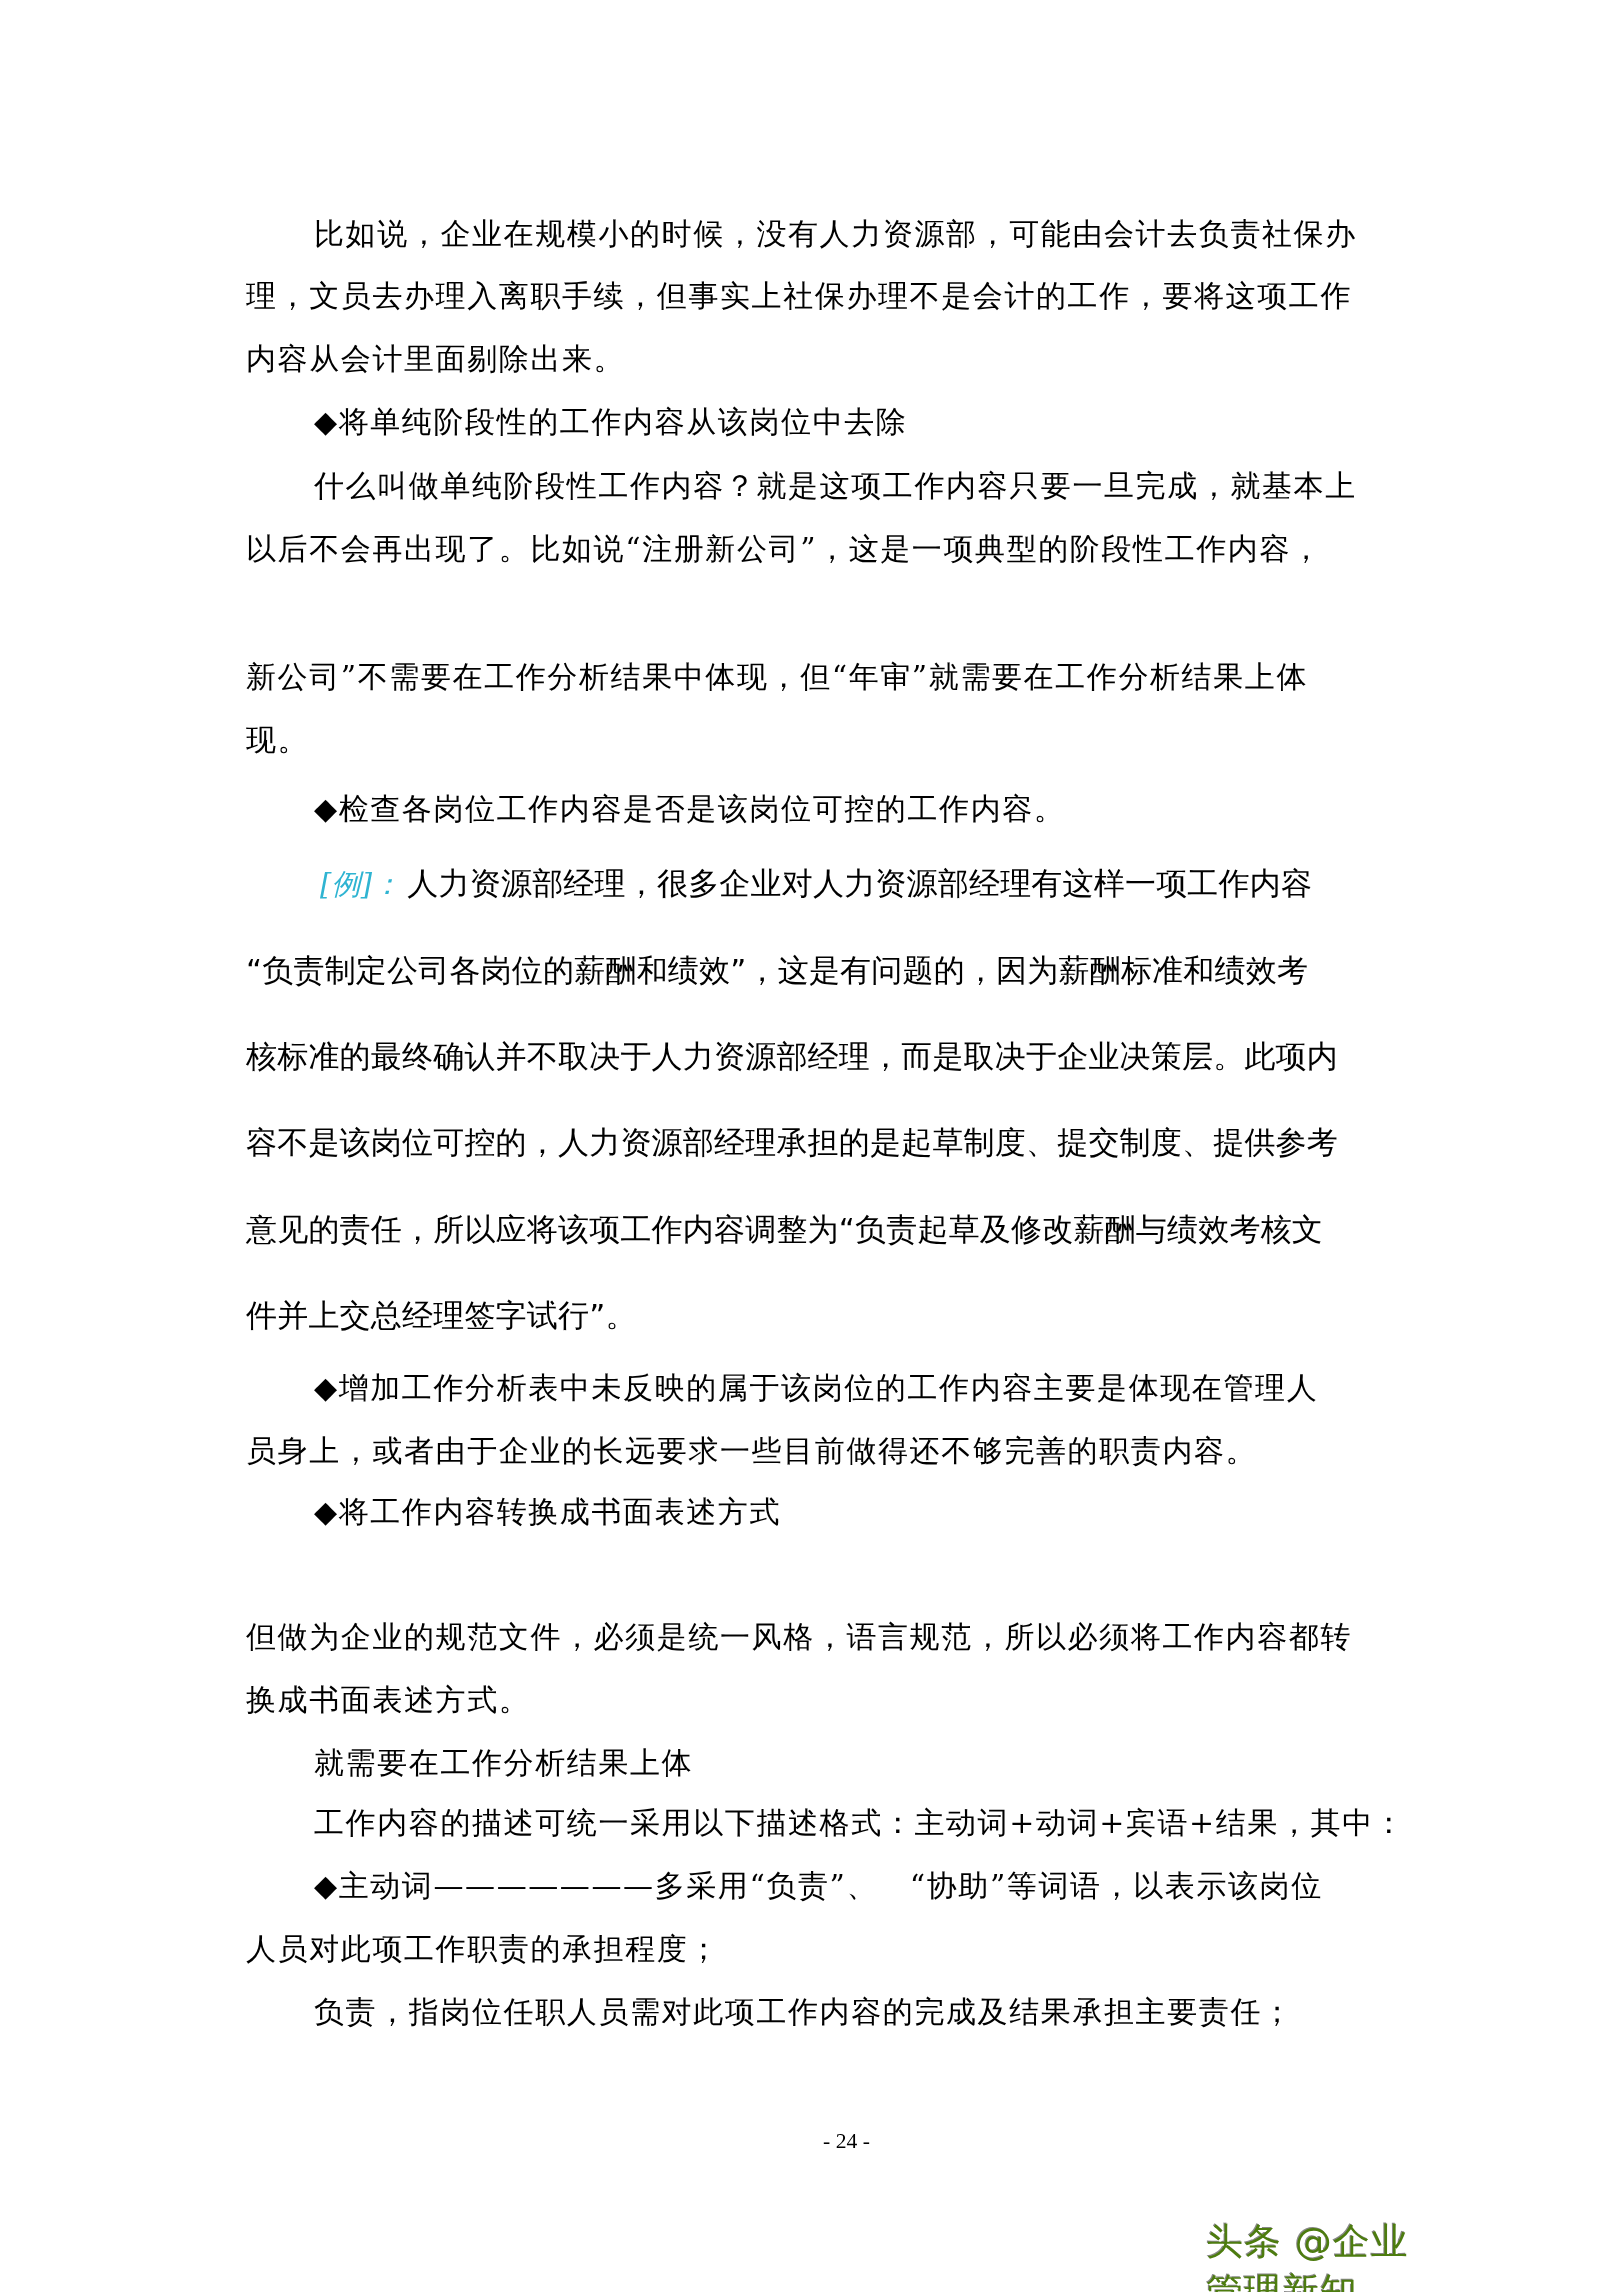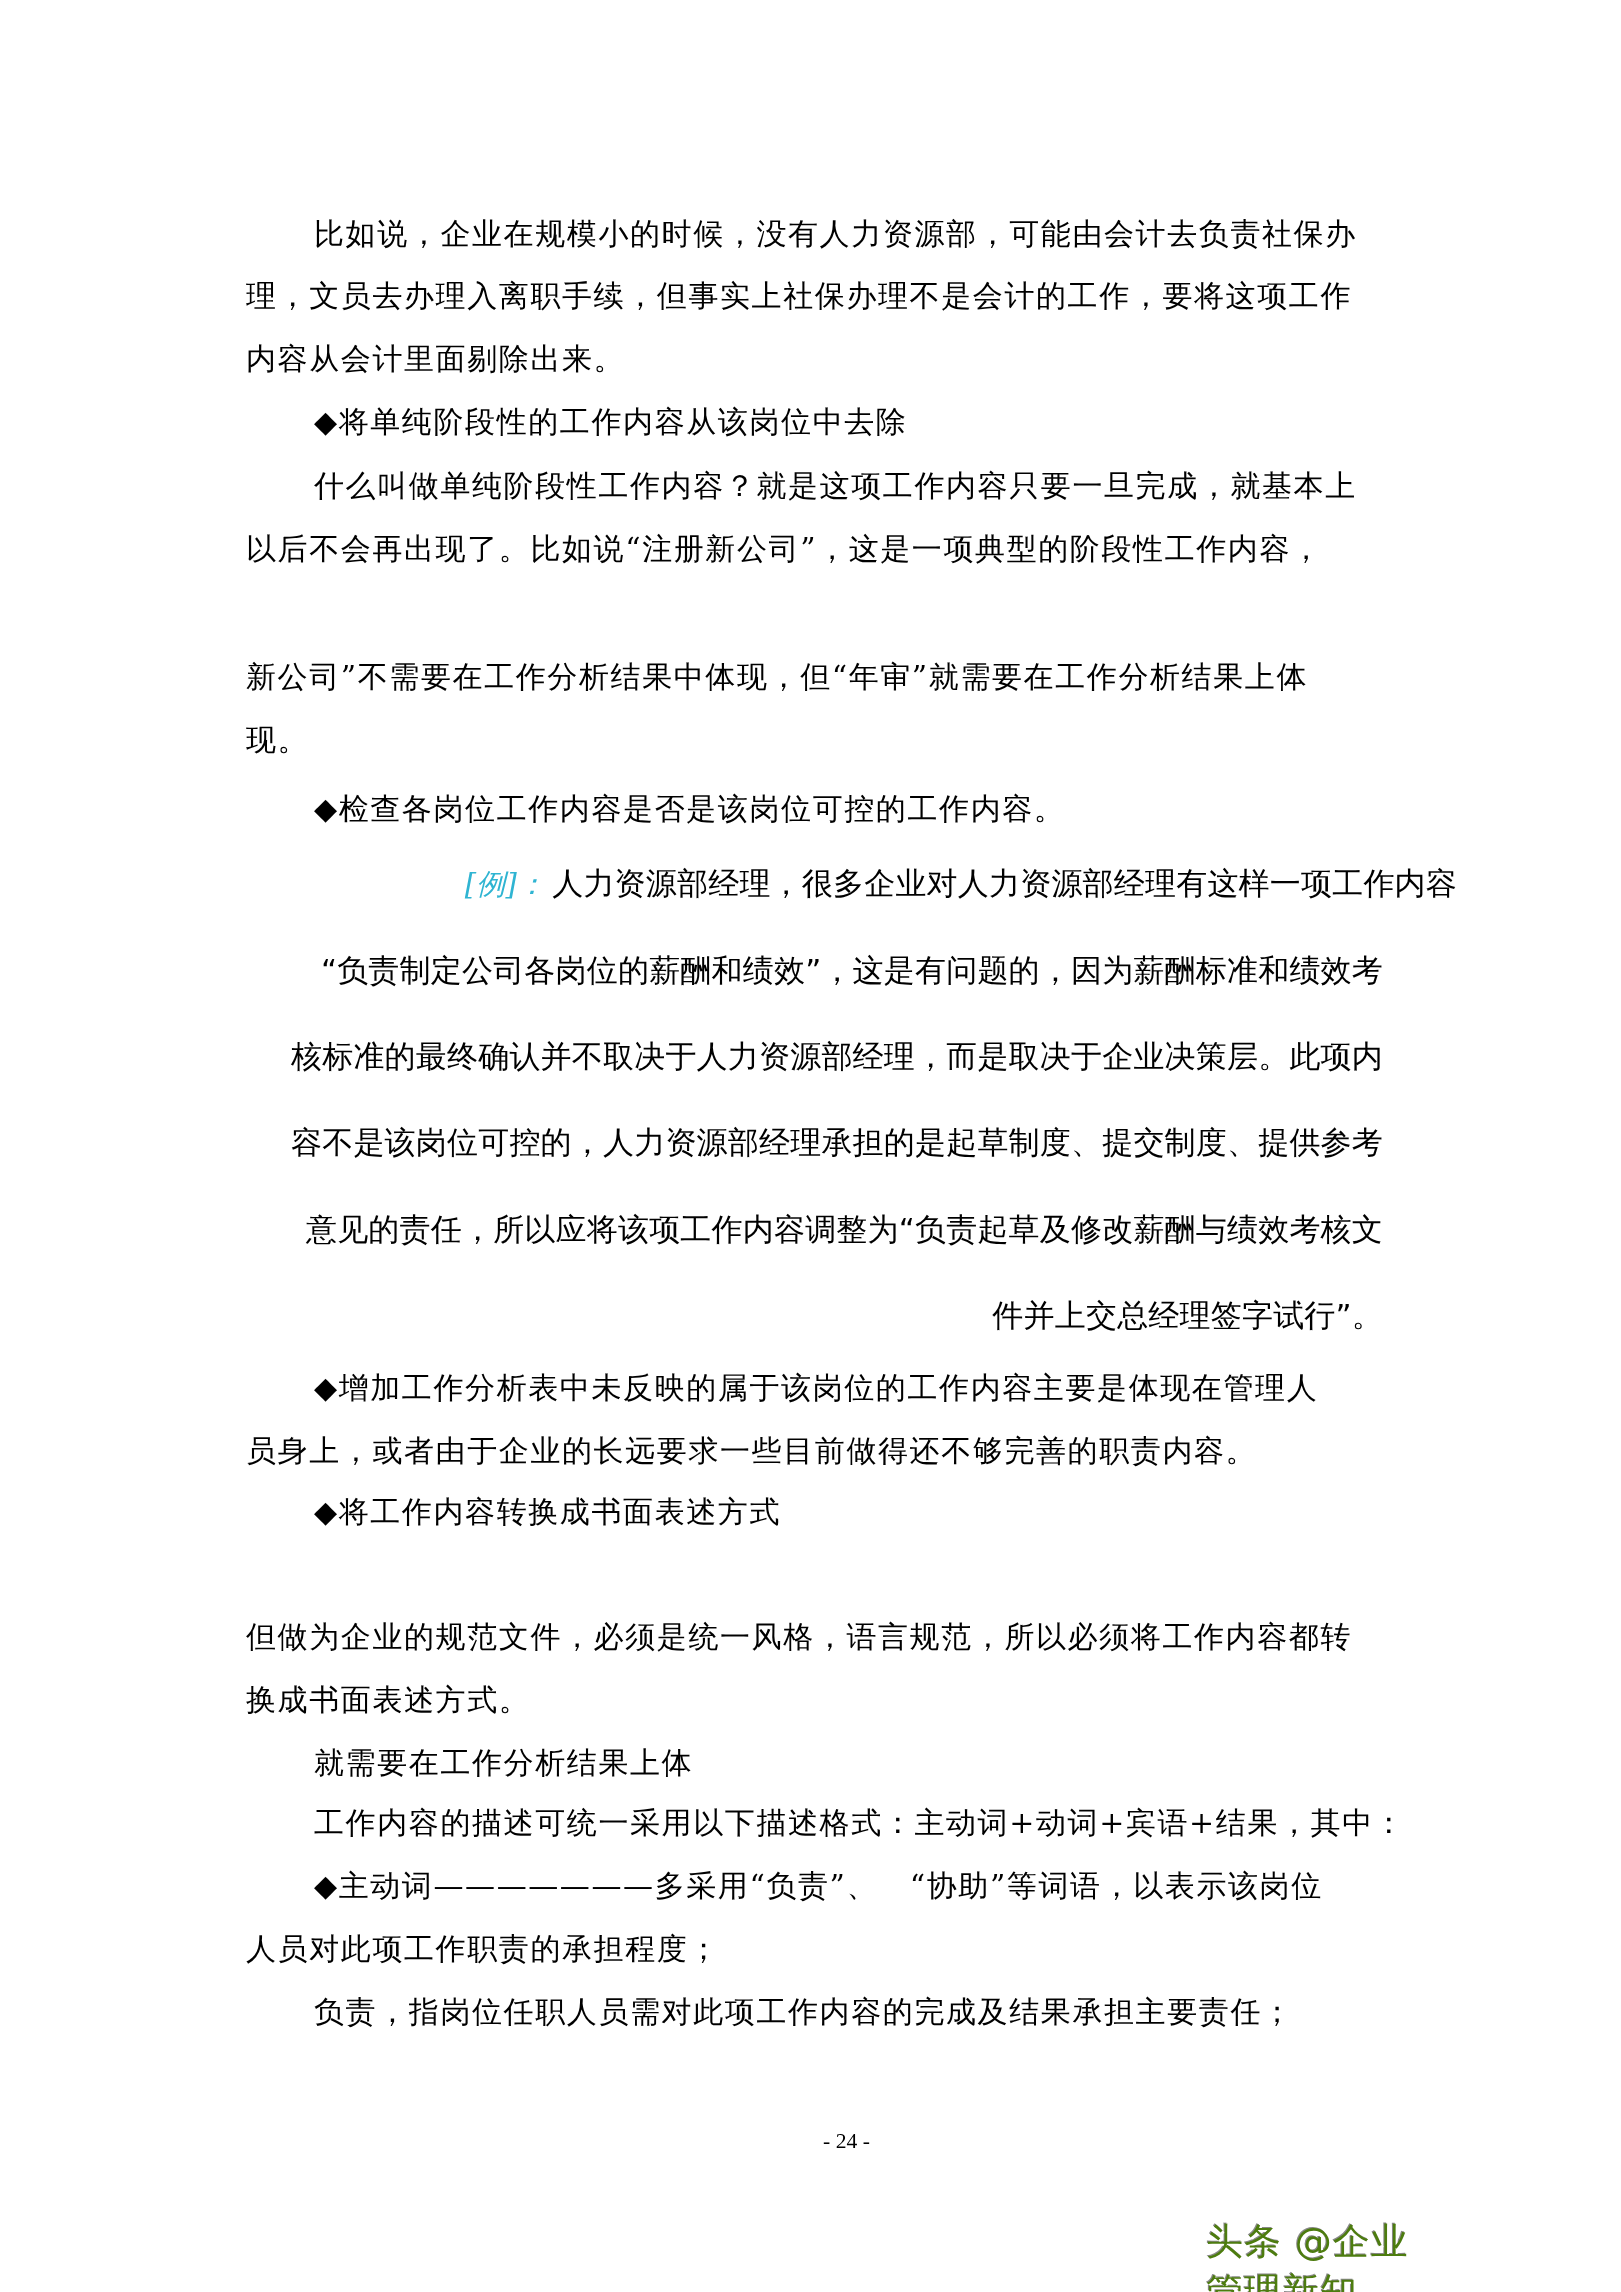--- a/index.html
+++ b/index.html
@@ -28,21 +28,20 @@
       font-size: 30px;
       line-height: 39px;
       white-space: nowrap;
       letter-spacing: 1.6px;
     }
     .indent { left: 314px; }
     .bold-sans {
       font-family: "DejaVu Sans", "Liberation Sans", sans-serif;
       font-size: 31px;
       letter-spacing: 0.2px;
-      text-align: right;
     }
     .example-label {
       color: #2fb4d2;
       font-style: italic;
       font-family: "DejaVu Serif", "Liberation Serif", serif;
       font-size: 29px;
       margin-right: 5.9px;
     }
     .page-number {
       position: absolute;

